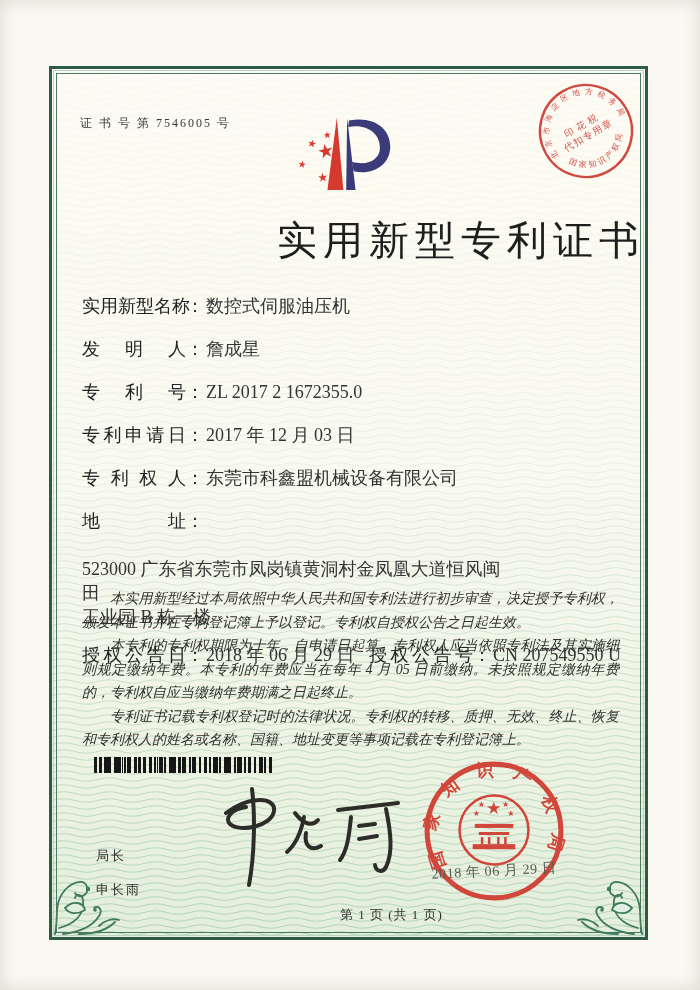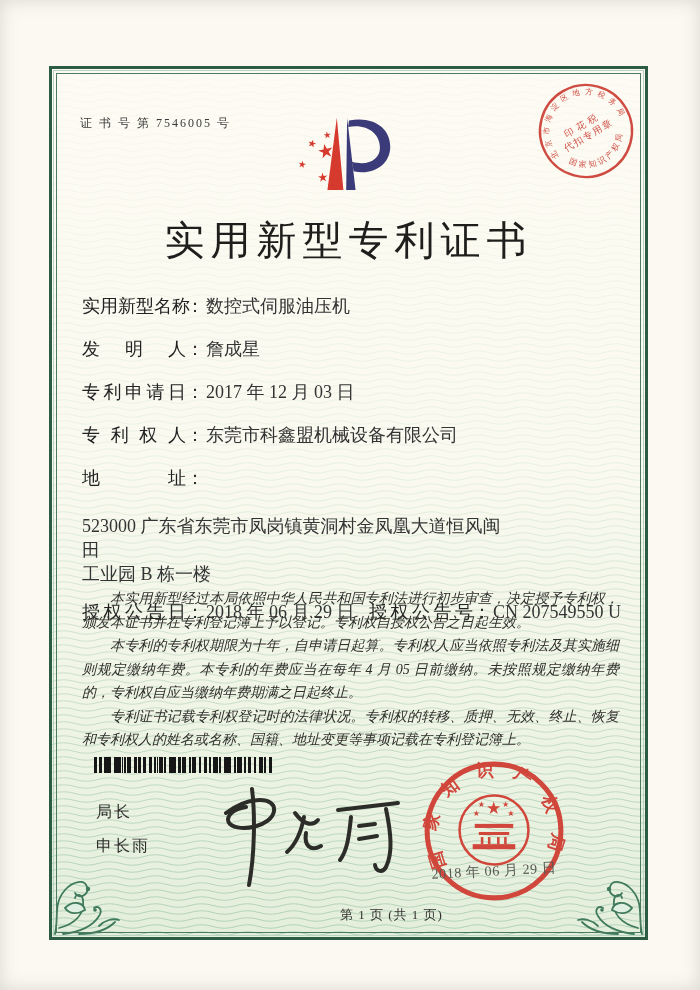--- a/index.html
+++ b/index.html
@@ -5,38 +5,38 @@
   html,body{margin:0;padding:0;}
   body{width:700px;height:990px;background:#e9e6de;font-family:"Liberation Serif","DejaVu Serif",serif;}
   .paper{position:relative;width:700px;height:990px;background:#fbf9f2;overflow:hidden;box-shadow:inset 0 0 18px rgba(120,115,100,.25);}
   .frame{position:absolute;left:49px;top:66px;width:593px;height:868px;border:3px solid #2d5c45;}
   .frame-line1{position:absolute;inset:1px;border:1px solid #b7d2c0;pointer-events:none;}
   .frame-line2{position:absolute;inset:4px;border:1px solid #4a7b61;pointer-events:none;}
   .content{position:absolute;inset:0;background:linear-gradient(180deg,#fdfbf3 0%,#f8f8ee 45%,#eef4e4 72%,#e3eedb 100%);}
   .guilloche{position:absolute;inset:0;width:100%;height:100%;}
   .cert-no{position:absolute;top:46px;left:28px;font-size:12px;letter-spacing:2px;color:#3a3a38;}
   .logo{position:absolute;top:42px;left:50%;transform:translateX(-50%);}
-  .title{position:absolute;top:144px;left:0;width:100%;text-align:center;font-size:40px;letter-spacing:6px;color:#1e1e1c;}
+  .title{position:absolute;top:144px;left:0;width:100%;text-align:right;font-size:40px;letter-spacing:6px;color:#1e1e1c;}
   .fields{position:absolute;top:226px;left:30px;right:24px;font-size:18px;color:#2c2c2a;}
   .frow{margin-bottom:21px;line-height:22px;white-space:nowrap;}
   .frow.addr{margin-bottom:8px;white-space:normal;}
   .flabel{display:inline-block;width:104px;text-align:justify;text-align-last:justify;color:#222;vertical-align:top;}
   .fcolon{margin-right:2px;}
   .fvalue{color:#333;}
   .fvalue.pre{display:inline-block;white-space:pre-line;width:430px;line-height:24px;vertical-align:top;margin-top:25px;}
   .grantrow{display:flex;margin-top:14px;white-space:nowrap;}
   .grantrow .gleft{width:300px;}
   .paras{position:absolute;top:518px;left:30px;right:26px;font-size:14px;line-height:23.5px;color:#2e2e2a;text-align:justify;font-style:italic;}
   .paras p{margin:0;text-indent:2em;}
   .barcode{position:absolute;top:688px;left:42px;width:178px;height:16px;
     background:
       repeating-linear-gradient(90deg,#161616 0 2px,transparent 2px 5px),
       repeating-linear-gradient(90deg,#161616 0 1px,transparent 1px 7px),
       repeating-linear-gradient(90deg,#161616 0 3px,transparent 3px 11px);}
-  .signer{position:absolute;top:726px;left:44px;font-size:16px;color:#2d2d2b;line-height:34px;letter-spacing:2px;}
+  .signer{position:absolute;top:770px;left:44px;font-size:13px;color:#2d2d2b;line-height:34px;letter-spacing:2px;}
   .signature{position:absolute;top:712px;left:148px;}
   .seal{position:absolute;top:688px;left:366px;}
   .tax-stamp{position:absolute;top:12px;left:484px;transform:rotate(-30deg);opacity:.88;}
   .footer{position:absolute;bottom:13px;left:0;width:100%;text-align:center;font-size:13px;color:#33332f;letter-spacing:1px;padding-left:43px;}
   .orn{position:absolute;bottom:-3px;}
   .orn.left{left:-3px;}
   .orn.right{right:-3px;transform:scaleX(-1);}
 </style>
 </head>
 <body>
@@ -75,20 +75,23 @@
       </svg>
 
       <div class="title">实用新型专利证书</div>
 
       <div class="fields">
         <div class="frow">
           <span class="flabel">实用新型名称</span><span class="fcolon">：</span><span class="fvalue">数控式伺服油压机</span>
         </div>
         <div class="frow">
           <span class="flabel">发明人</span><span class="fcolon">：</span><span class="fvalue">詹成星</span>
+        </div>
+        <div class="frow">
+          <span class="flabel">专利号</span><span class="fcolon">：</span><span class="fvalue">ZL 2017 2 1672355.0</span>
         </div>
         <div class="frow">
           <span class="flabel">专利申请日</span><span class="fcolon">：</span><span class="fvalue">2017 年 12 月 03 日</span>
         </div>
         <div class="frow">
           <span class="flabel">专利权人</span><span class="fcolon">：</span><span class="fvalue">东莞市科鑫盟机械设备有限公司</span>
         </div>
         <div class="frow addr">
           <span class="flabel">地址</span><span class="fcolon">：</span><span class="fvalue pre">523000 广东省东莞市凤岗镇黄洞村金凤凰大道恒风闽田
 工业园 B 栋一楼</span>

